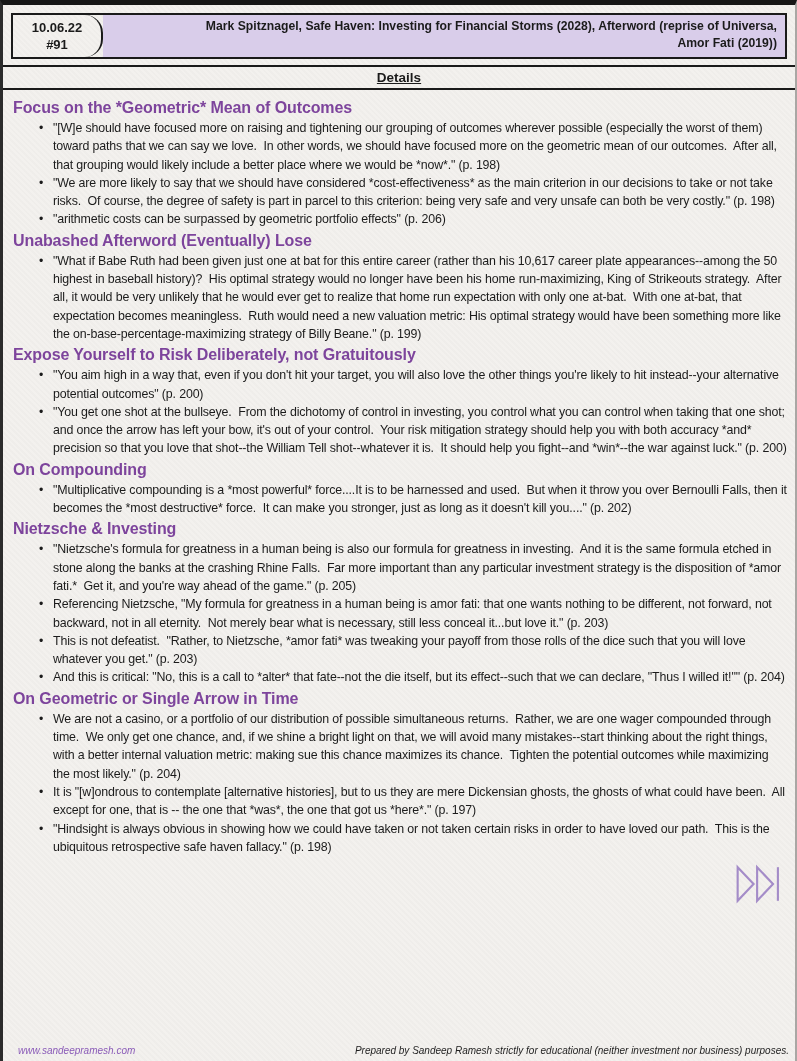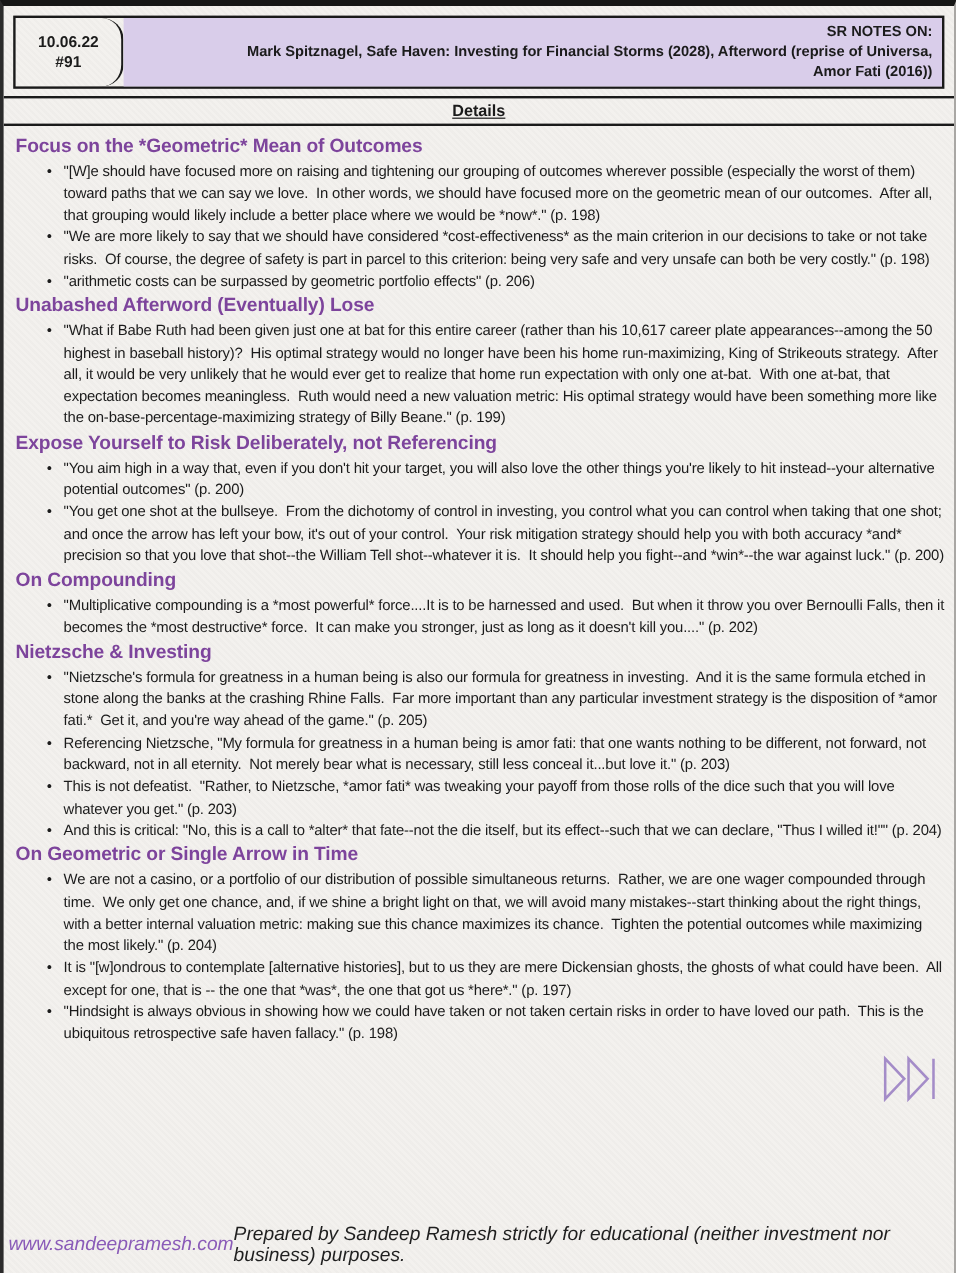--- a/index.html
+++ b/index.html
@@ -42,40 +42,39 @@
     position:relative; font-size:12.4px; line-height:18.3px;
     letter-spacing:-0.15px; white-space:pre-wrap; margin:0;
   }
   .bullet-item::before { content:"\2022"; position:absolute; left:-14px; top:0; }
   
   .icon-row { display:flex; justify-content:flex-end; padding-right:14px; margin-top:4px; flex-shrink:0; }
   .skip-btn { background:none; border:none; padding:0; cursor:pointer; line-height:0; }
   
   .footer {
     margin-top:auto; flex-shrink:0;
-    display:flex; justify-content:space-between; align-items:center;
-    padding:0 6px 5px 4px; font-size:16px; font-style:italic;
+    display:flex; justify-content:space-between; align-items:flex-end;
+    padding:0 6px 5px 15px; font-size:10px; font-style:italic;
   }
   .website { color:#8a5bb8; text-decoration:none; }
   .disclaimer { color:#1f1f1f; }
 </style>
 </head>
 <body>
 
 <div class="page">
 
   <div class="header-table">
     <div class="date-cell">
       <span>10.06.22</span>
       <span>#91</span>
     </div>
     <div class="title-cell">
-      <div>SR NOTES ON:</div>
       <div>Mark Spitznagel, Safe Haven: Investing for Financial Storms (2028), Afterword (reprise of Universa,</div>
-      <div>Amor Fati (2016))</div>
+      <div>Amor Fati (2019))</div>
     </div>
   </div>
 
   <div class="details-bar">
     <span>Details</span>
   </div>
 
   <div class="main-content">
 
     <section>
@@ -88,21 +87,21 @@
     </section>
 
     <section>
       <h2 class="section-heading">Unabashed Afterword (Eventually) Lose</h2>
       <ul class="bullet-list">
         <li class="bullet-item">"What if Babe Ruth had been given just one at bat for this entire career (rather than his 10,617 career plate appearances--among the 50 highest in baseball history)?  His optimal strategy would no longer have been his home run-maximizing, King of Strikeouts strategy.  After all, it would be very unlikely that he would ever get to realize that home run expectation with only one at-bat.  With one at-bat, that expectation becomes meaningless.  Ruth would need a new valuation metric: His optimal strategy would have been something more like the on-base-percentage-maximizing strategy of Billy Beane." (p. 199)</li>
       </ul>
     </section>
 
     <section>
-      <h2 class="section-heading">Expose Yourself to Risk Deliberately, not Referencing</h2>
+      <h2 class="section-heading">Expose Yourself to Risk Deliberately, not Gratuitously</h2>
       <ul class="bullet-list">
         <li class="bullet-item">"You aim high in a way that, even if you don't hit your target, you will also love the other things you're likely to hit instead--your alternative potential outcomes" (p. 200)</li>
         <li class="bullet-item">"You get one shot at the bullseye.  From the dichotomy of control in investing, you control what you can control when taking that one shot; and once the arrow has left your bow, it's out of your control.  Your risk mitigation strategy should help you with both accuracy *and* precision so that you love that shot--the William Tell shot--whatever it is.  It should help you fight--and *win*--the war against luck." (p. 200)</li>
       </ul>
     </section>
 
     <section>
       <h2 class="section-heading">On Compounding</h2>
       <ul class="bullet-list">
         <li class="bullet-item">"Multiplicative compounding is a *most powerful* force....It is to be harnessed and used.  But when it throw you over Bernoulli Falls, then it becomes the *most destructive* force.  It can make you stronger, just as long as it doesn't kill you...." (p. 202)</li>

